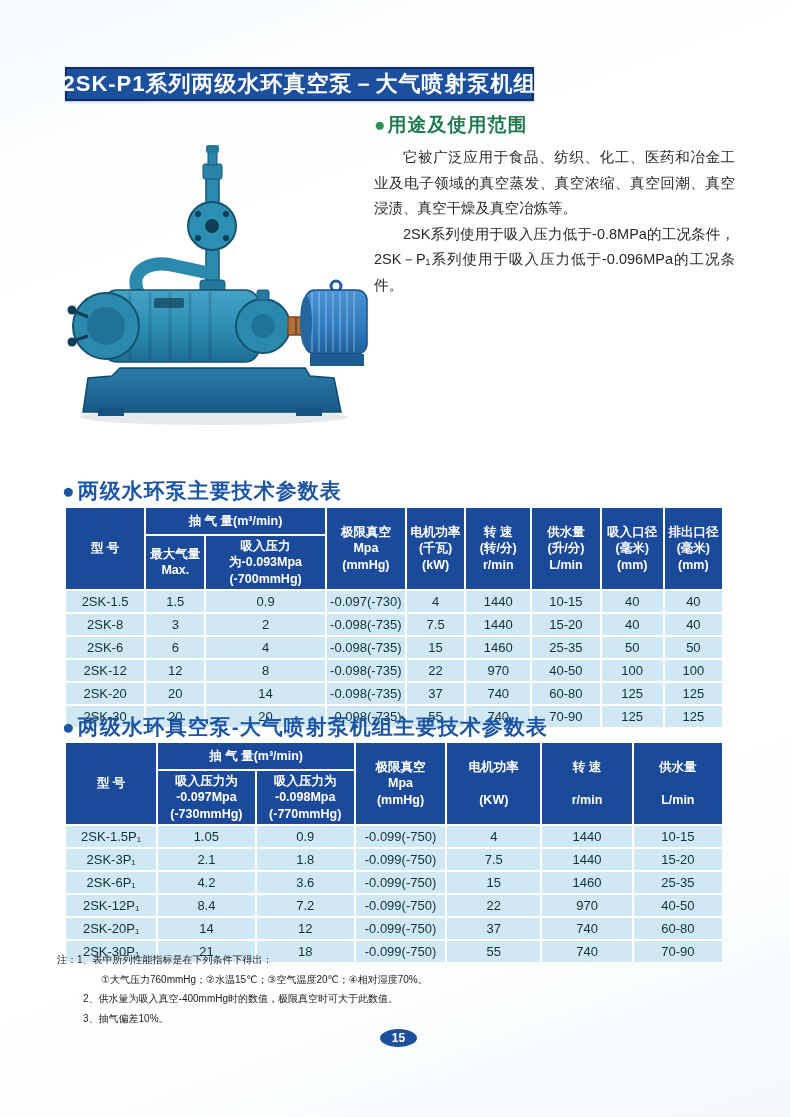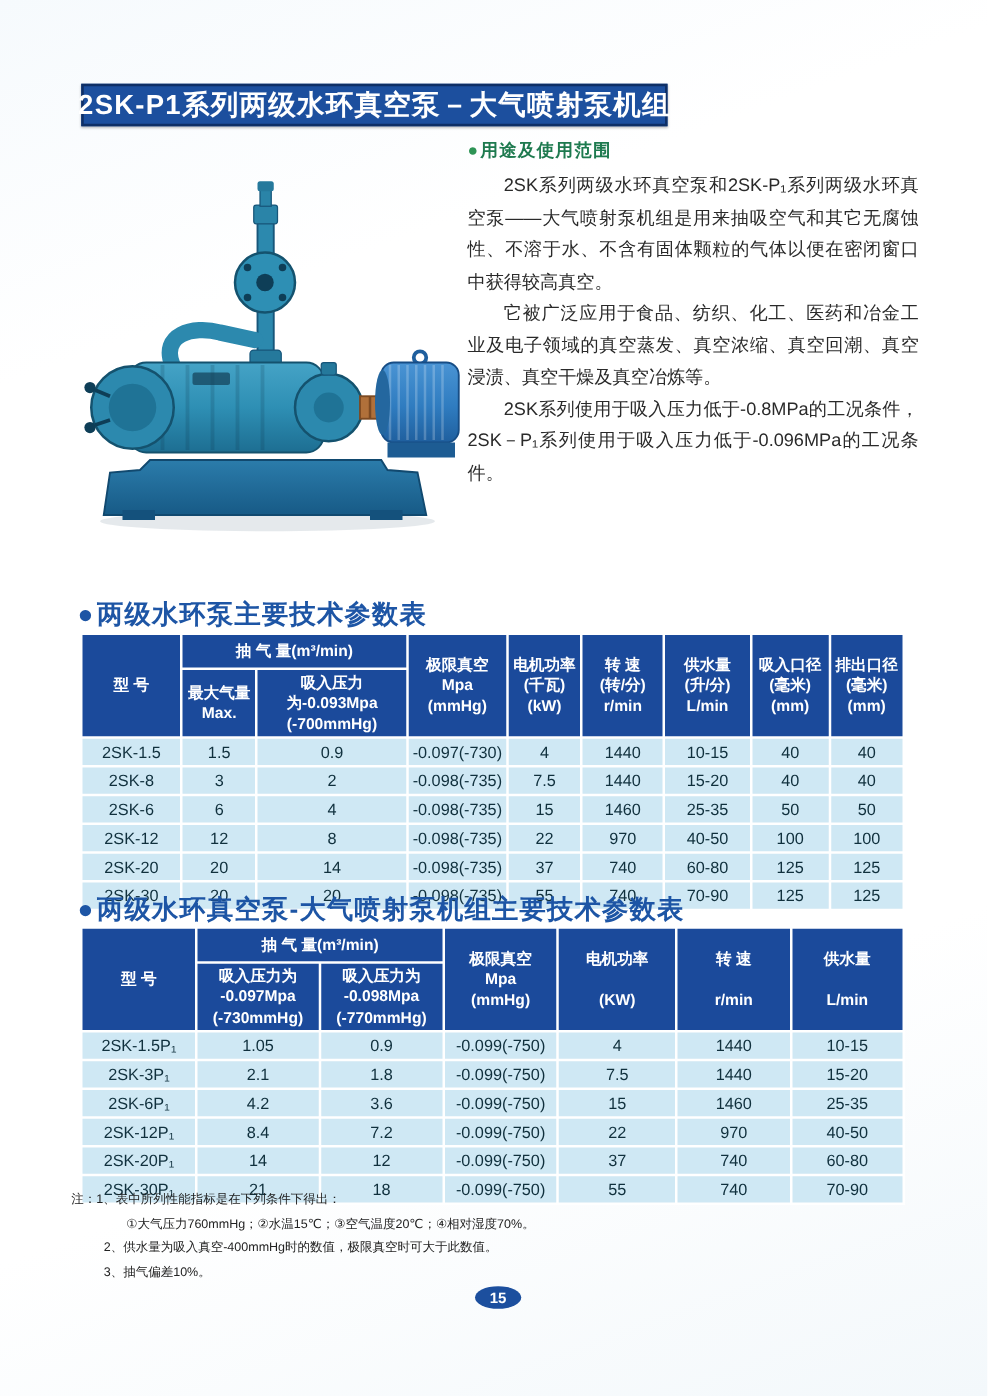--- a/index.html
+++ b/index.html
@@ -13,21 +13,21 @@
     position:absolute;left:65px;top:67px;width:469px;height:34px;
     background:#1c4f9e;border:2px solid #0e2f66;box-sizing:border-box;
     display:flex;align-items:center;justify-content:center;
     box-shadow:0 1px 2px rgba(0,0,0,.25);
   }
   .banner span{color:#ffffff;font-size:22px;font-weight:bold;letter-spacing:1px;white-space:nowrap;}
   
   .figure{position:absolute;left:58px;top:140px;width:312px;height:298px;}
   
   .usage{position:absolute;left:374px;top:112px;width:361px;}
-  .usage h2{margin:0 0 7px 0;font-size:14px;font-weight:bold;color:#1e7a4f;letter-spacing:1px;}
+  .usage h2{margin:0 0 7px 0;font-size:19px;font-weight:bold;color:#1e7a4f;letter-spacing:1px;}
   .usage h2 .bullet{color:#2e9455;margin-right:1px;}
   .usage p{margin:0;font-size:14.5px;line-height:25.5px;text-align:justify;text-indent:2em;color:#2a2a2a;}
   
   .sec-heading{position:absolute;margin:0;font-size:21px;font-weight:bold;color:#1d55a5;letter-spacing:1px;}
   #sec1{left:62px;top:477px;}
   #sec2{left:62px;top:713px;}
   .sec-heading .bullet{margin-right:2px;}
   
   table{position:absolute;left:64px;border-collapse:separate;border-spacing:2px;background:#ffffff;table-layout:fixed;}
   #table1{top:506px;width:660px;}
@@ -136,21 +136,20 @@
         <line x1="289" y1="152" x2="289" y2="212" stroke="rgba(255,255,255,0.22)" stroke-width="2"></line>
         <line x1="296" y1="152" x2="296" y2="212" stroke="rgba(255,255,255,0.22)" stroke-width="2"></line>
         <ellipse cx="248" cy="182" rx="6" ry="26" fill="#24679f"></ellipse>
         <rect x="252" y="214" width="54" height="12" fill="#1d5c93"></rect>
       </g>
     </svg>
   </div>
 
   <div class="usage">
     <h2><span class="bullet">●</span><span>用途及使用范围</span></h2>
-    <p>2SK系列两级水环真空泵和2SK-P₁系列两级水环真空泵——大气喷射泵机组是用来抽吸空气和其它无腐蚀性、不溶于水、不含有固体颗粒的气体以便在密闭窗口中获得较高真空。</p>
     <p>它被广泛应用于食品、纺织、化工、医药和冶金工业及电子领域的真空蒸发、真空浓缩、真空回潮、真空浸渍、真空干燥及真空冶炼等。</p>
     <p>2SK系列使用于吸入压力低于-0.8MPa的工况条件，2SK－P₁系列使用于吸入压力低于-0.096MPa的工况条件。</p>
   </div>
 
   <h3 class="sec-heading" id="sec1"><span class="bullet">●</span><span>两级水环泵主要技术参数表</span></h3>
 
   <table id="table1">
     <colgroup>
       <col style="width:78px">
         <col style="width:58px">

